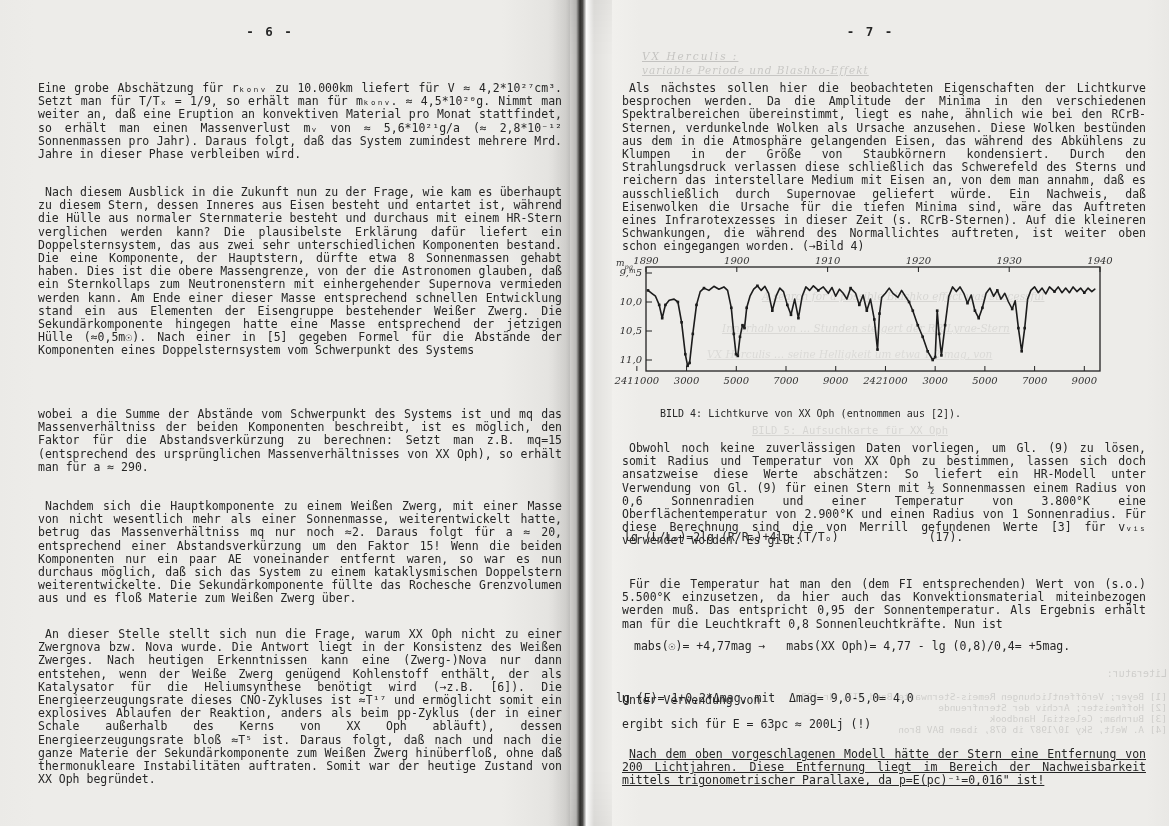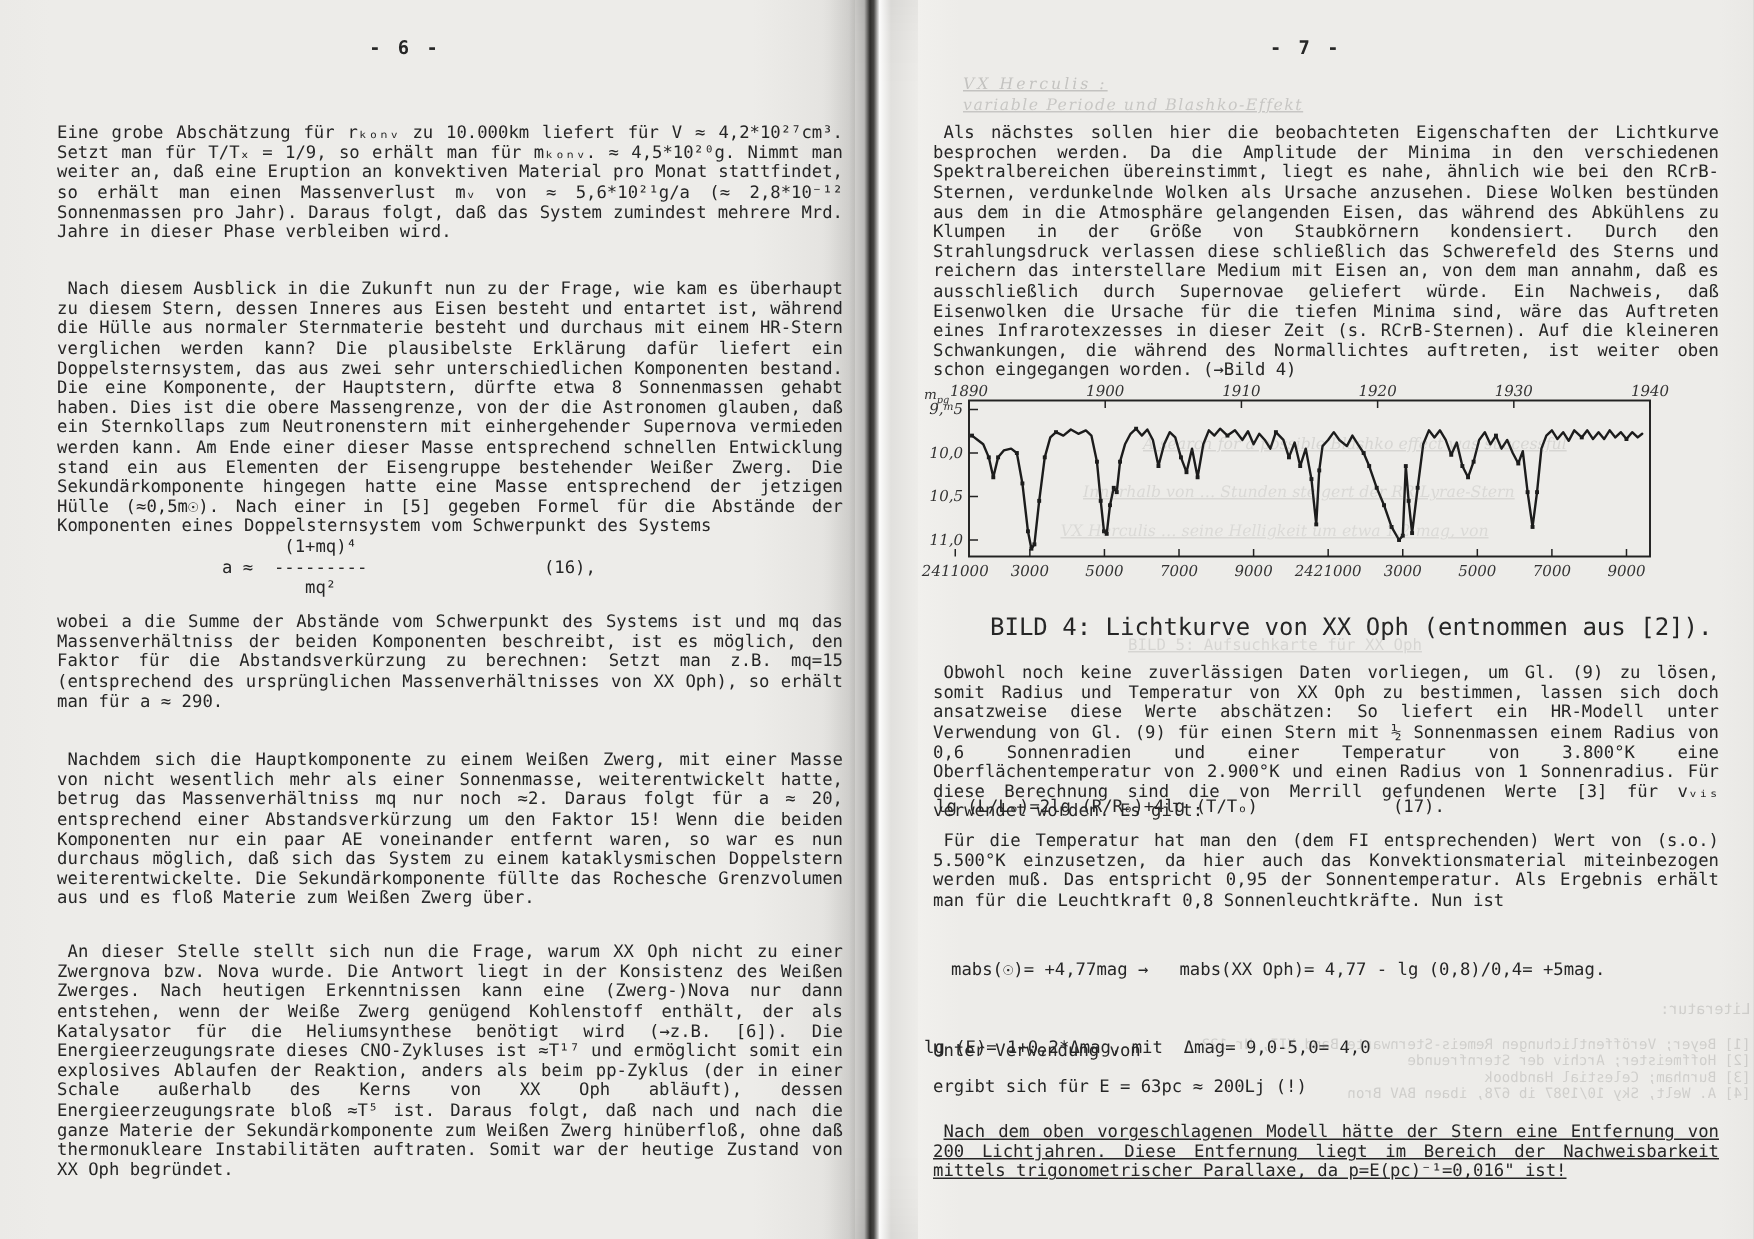--- a/index.html
+++ b/index.html
@@ -26,40 +26,37 @@
       rgba(0,0,0,0.05) 72%,
       rgba(0,0,0,0.00) 100%);}
   .pg-head{position:absolute;top:24px;font-size:12.5px;letter-spacing:2px;font-weight:bold;text-align:center;}
   .page-left .pg-head{left:0;right:30px;}
   .page-right .pg-head{left:0;right:40px;}
   .para{position:absolute;font-size:11.5px;line-height:13.2px;text-align:justify;white-space:normal;}
   .page-left .para{left:38px;width:524px;}
   .page-right .para{left:10px;width:524px;}
   .indent{text-indent:7px;}
   .pre{position:absolute;font-size:11.5px;line-height:13.6px;white-space:pre;}
-  .caption{position:absolute;font-size:16px;}
+  .caption{position:absolute;font-size:10px;}
   .ghost{position:absolute;color:#5a5a58;font-size:10.5px;white-space:nowrap;}
   .ghost.u{text-decoration:underline;}
   .ghost.it{font-style:italic;font-family:"DejaVu Serif",serif;text-decoration:underline;}
   .mirror{transform:scaleX(-1);}
   .chart{position:absolute;left:0;top:256px;width:540px;height:152px;}
   .chart svg{position:absolute;left:0;top:0;}
 </style>
 </head>
 <body>
 
 <div class="scan">
 
   <div class="page page-left">
     <div class="pg-head">- 6 -</div>
     <div class="para" style="top:82px;">Eine grobe Abschätzung für rₖₒₙᵥ zu 10.000km liefert für V ≈ 4,2*10²⁷cm³. Setzt man für T/Tₓ = 1/9, so erhält man für mₖₒₙᵥ. ≈ 4,5*10²⁰g. Nimmt man weiter an, daß eine Eruption an konvektiven Material pro Monat stattfindet, so erhält man einen Massenverlust mᵥ von ≈ 5,6*10²¹g/a (≈ 2,8*10⁻¹² Sonnenmassen pro Jahr). Daraus folgt, daß das System zumindest mehrere Mrd. Jahre in dieser Phase verbleiben wird.</div>
     <div class="para indent" style="top:186px;">Nach diesem Ausblick in die Zukunft nun zu der Frage, wie kam es überhaupt zu diesem Stern, dessen Inneres aus Eisen besteht und entartet ist, während die Hülle aus normaler Sternmaterie besteht und durchaus mit einem HR-Stern verglichen werden kann? Die plausibelste Erklärung dafür liefert ein Doppelsternsystem, das aus zwei sehr unterschiedlichen Komponenten bestand. Die eine Komponente, der Hauptstern, dürfte etwa 8 Sonnenmassen gehabt haben. Dies ist die obere Massengrenze, von der die Astronomen glauben, daß ein Sternkollaps zum Neutronenstern mit einhergehender Supernova vermieden werden kann. Am Ende einer dieser Masse entsprechend schnellen Entwicklung stand ein aus Elementen der Eisengruppe bestehender Weißer Zwerg. Die Sekundärkomponente hingegen hatte eine Masse entsprechend der jetzigen Hülle (≈0,5m☉). Nach einer in [5] gegeben Formel für die Abstände der Komponenten eines Doppelsternsystem vom Schwerpunkt des Systems</div>
-    <div class="pre" style="left:148px;top:358px;">      (1+mq)⁴
-a ≈  ---------                 (16),
-        mq²</div>
     <div class="para" style="top:408px;">wobei a die Summe der Abstände vom Schwerpunkt des Systems ist und mq das Massenverhältniss der beiden Komponenten beschreibt, ist es möglich, den Faktor für die Abstandsverkürzung zu berechnen: Setzt man z.B. mq=15 (entsprechend des ursprünglichen Massenverhältnisses von XX Oph), so erhält man für a ≈ 290.</div>
     <div class="para indent" style="top:500px;">Nachdem sich die Hauptkomponente zu einem Weißen Zwerg, mit einer Masse von nicht wesentlich mehr als einer Sonnenmasse, weiterentwickelt hatte, betrug das Massenverhältniss mq nur noch ≈2. Daraus folgt für a ≈ 20, entsprechend einer Abstandsverkürzung um den Faktor 15! Wenn die beiden Komponenten nur ein paar AE voneinander entfernt waren, so war es nun durchaus möglich, daß sich das System zu einem kataklysmischen Doppelstern weiterentwickelte. Die Sekundärkomponente füllte das Rochesche Grenzvolumen aus und es floß Materie zum Weißen Zwerg über.</div>
     <div class="para indent" style="top:628px;">An dieser Stelle stellt sich nun die Frage, warum XX Oph nicht zu einer Zwergnova bzw. Nova wurde. Die Antwort liegt in der Konsistenz des Weißen Zwerges. Nach heutigen Erkenntnissen kann eine (Zwerg-)Nova nur dann entstehen, wenn der Weiße Zwerg genügend Kohlenstoff enthält, der als Katalysator für die Heliumsynthese benötigt wird (→z.B. [6]). Die Energieerzeugungsrate dieses CNO-Zykluses ist ≈T¹⁷ und ermöglicht somit ein explosives Ablaufen der Reaktion, anders als beim pp-Zyklus (der in einer Schale außerhalb des Kerns von XX Oph abläuft), dessen Energieerzeugungsrate bloß ≈T⁵ ist. Daraus folgt, daß nach und nach die ganze Materie der Sekundärkomponente zum Weißen Zwerg hinüberfloß, ohne daß thermonukleare Instabilitäten auftraten. Somit war der heutige Zustand von XX Oph begründet.</div>
   </div>
 
   <div class="spine"></div>
 
   <div class="page page-right">
     <div class="pg-head">- 7 -</div>
 
@@ -171,21 +168,21 @@
       <div class="ghost it" style="left:150px;top:34px;opacity:0.15;">A search for a possible Blashko effect was successful</div>
       <div class="ghost it" style="left:110px;top:66px;opacity:0.13;">Innerhalb von … Stunden steigert der RR Lyrae-Stern</div>
       <div class="ghost it" style="left:95px;top:92px;opacity:0.12;">VX Herculis … seine Helligkeit um etwa 1.2 mag, von</div>
     </div>
 
     <div class="caption" style="left:48px;top:408px;">BILD 4:  Lichtkurve von XX Oph (entnommen aus [2]).</div>
     <div class="ghost u" style="left:140px;top:424px;opacity:0.15;">BILD 5:  Aufsuchkarte für XX Oph</div>
 
     <div class="para indent" style="top:442px;">Obwohl noch keine zuverlässigen Daten vorliegen, um Gl. (9) zu lösen, somit Radius und Temperatur von XX Oph zu bestimmen, lassen sich doch ansatzweise diese Werte abschätzen: So liefert ein HR-Modell unter Verwendung von Gl. (9) für einen Stern mit ½ Sonnenmassen einem Radius von 0,6 Sonnenradien und einer Temperatur von 3.800°K eine Oberflächentemperatur von 2.900°K und einen Radius von 1 Sonnenradius. Für diese Berechnung sind die von Merrill gefundenen Werte [3] für vᵥᵢₛ verwendet worden. Es gilt:</div>
     <div class="pre" style="left:12px;top:531px;">lg (L/Lₒ)=2lg (R/Rₒ)+4lg (T/Tₒ)             (17).</div>
-    <div class="para indent" style="top:554px;">Für die Temperatur hat man den (dem FI entsprechenden) Wert von (s.o.) 5.500°K einzusetzen, da hier auch das Konvektionsmaterial miteinbezogen werden muß. Das entspricht 0,95 der Sonnentemperatur. Als Ergebnis erhält man für die Leuchtkraft 0,8 Sonnenleuchtkräfte. Nun ist</div>
+    <div class="para indent" style="top:578px;">Für die Temperatur hat man den (dem FI entsprechenden) Wert von (s.o.) 5.500°K einzusetzen, da hier auch das Konvektionsmaterial miteinbezogen werden muß. Das entspricht 0,95 der Sonnentemperatur. Als Ergebnis erhält man für die Leuchtkraft 0,8 Sonnenleuchtkräfte. Nun ist</div>
     <div class="pre" style="left:22px;top:640px;">mabs(☉)= +4,77mag →   mabs(XX Oph)= 4,77 - lg (0,8)/0,4= +5mag.</div>
     <div class="pre" style="left:10px;top:694px;">Unter Verwendung von</div>
     <div class="pre" style="left:4px;top:692px;">lg (E)= 1+0,2*Δmag, mit  Δmag= 9,0-5,0= 4,0</div>
     <div class="pre" style="left:10px;top:718px;">ergibt sich für E = 63pc ≈ 200Lj (!)</div>
     <div class="para indent" style="top:748px;text-decoration:underline;">Nach dem oben vorgeschlagenen Modell hätte der Stern eine Entfernung von 200 Lichtjahren. Diese Entfernung liegt im Bereich der Nachweisbarkeit mittels trigonometrischer Parallaxe, da p=E(pc)⁻¹=0,016" ist!</div>
 
     <div class="mirror" style="position:absolute;right:2px;top:668px;width:200px;opacity:0.20;">
       <div class="ghost" style="position:static;font-size:10px;">Literatur:</div>
       <div class="ghost" style="position:static;font-size:9.5px;margin-top:12px;">[1] Beyer; Veröffentlichungen Remeis-Sternwarte Band XII, Nr.123</div>
       <div class="ghost" style="position:static;font-size:9.5px;">[2] Hoffmeister; Archiv der Sternfreunde</div>

